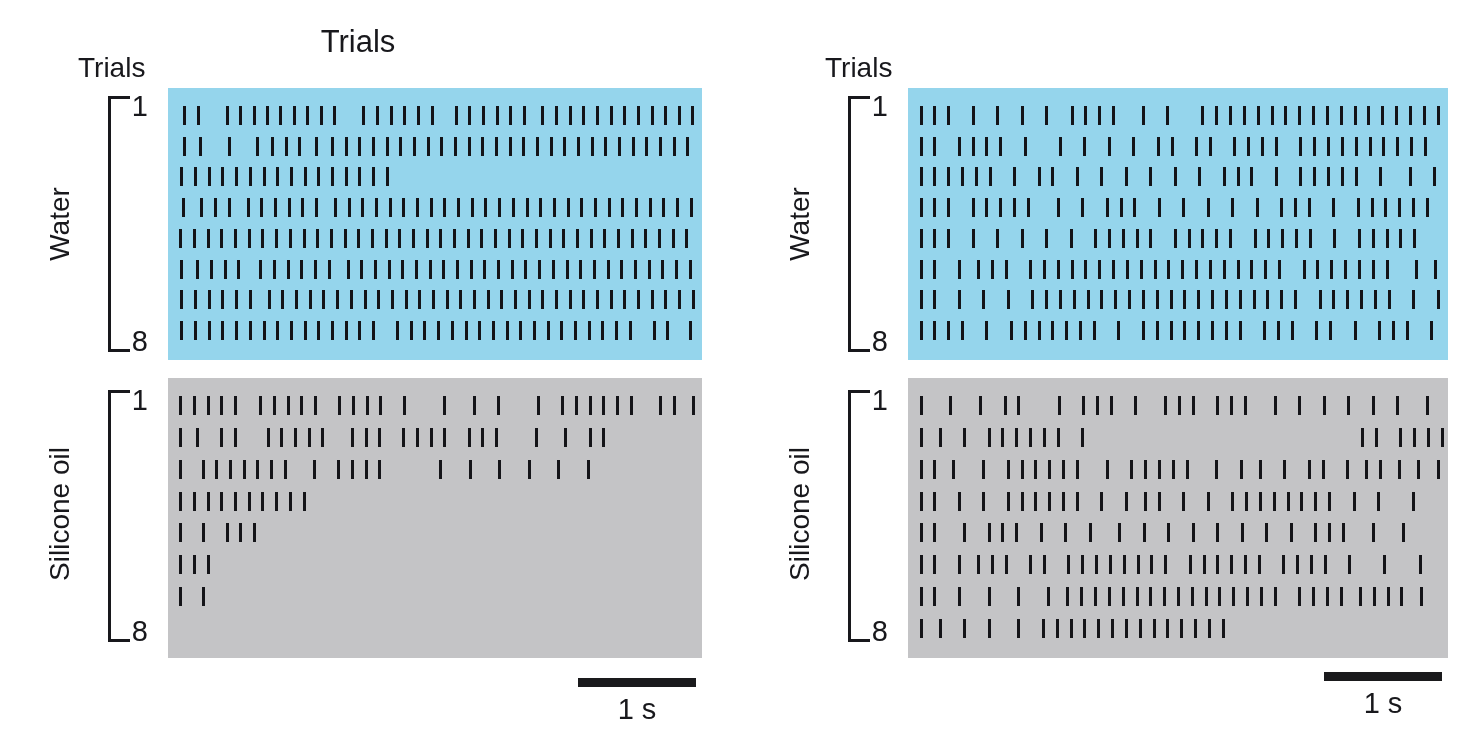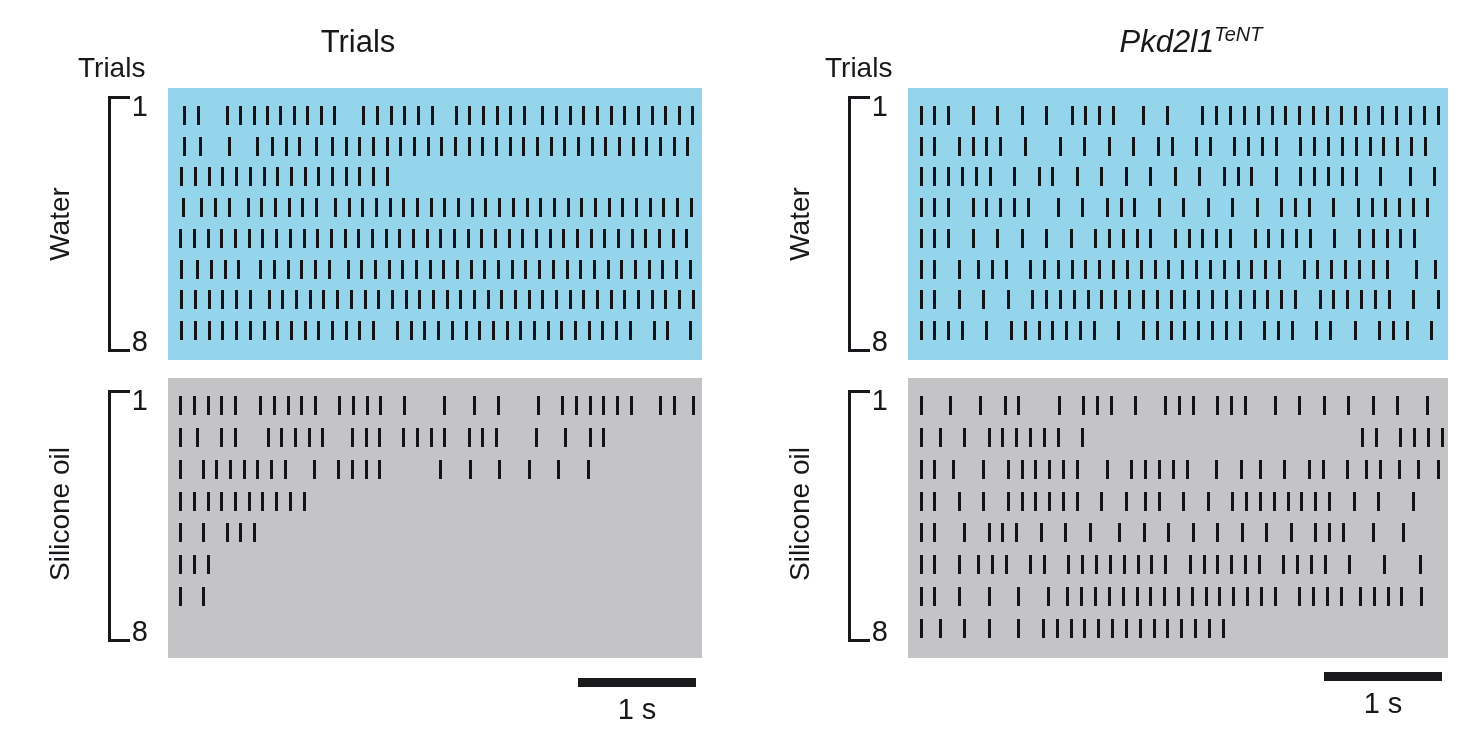--- a/index.html
+++ b/index.html
@@ -520,21 +520,20 @@
     <div class="axis-name" style="left:-50px;top:500px;width:220px;text-align:center;">Silicone oil</div>
 
     <div class="scalebar-wrap" style="left:578px;top:678px;">
       <div class="scalebar"></div>
       <div class="scalebar-label">1 s</div>
     </div>
   </div>
 
   <div class="panel-group" id="group-tent">
 
-    <div class="panel-title" id="title-tent"><span>Pkd2l1</span><span class="sup">TeNT</span></div>
 
     <div class="trials-label" style="left:94px;top:52px;">Trials</div>
 
     <div class="raster water" id="r-tent-water" style="left:177px;top:88px;width:540px;height:272px;">
         <div class="raster-row" style="top: 17.875px;">
           <div class="tick" style="left: 11.512px;"></div>
           <div class="tick" style="left: 25.344px;"></div>
           <div class="tick" style="left: 39.176px;"></div>
           <div class="tick" style="left: 63.648px;"></div>
           <div class="tick" style="left: 88.12px;"></div>

